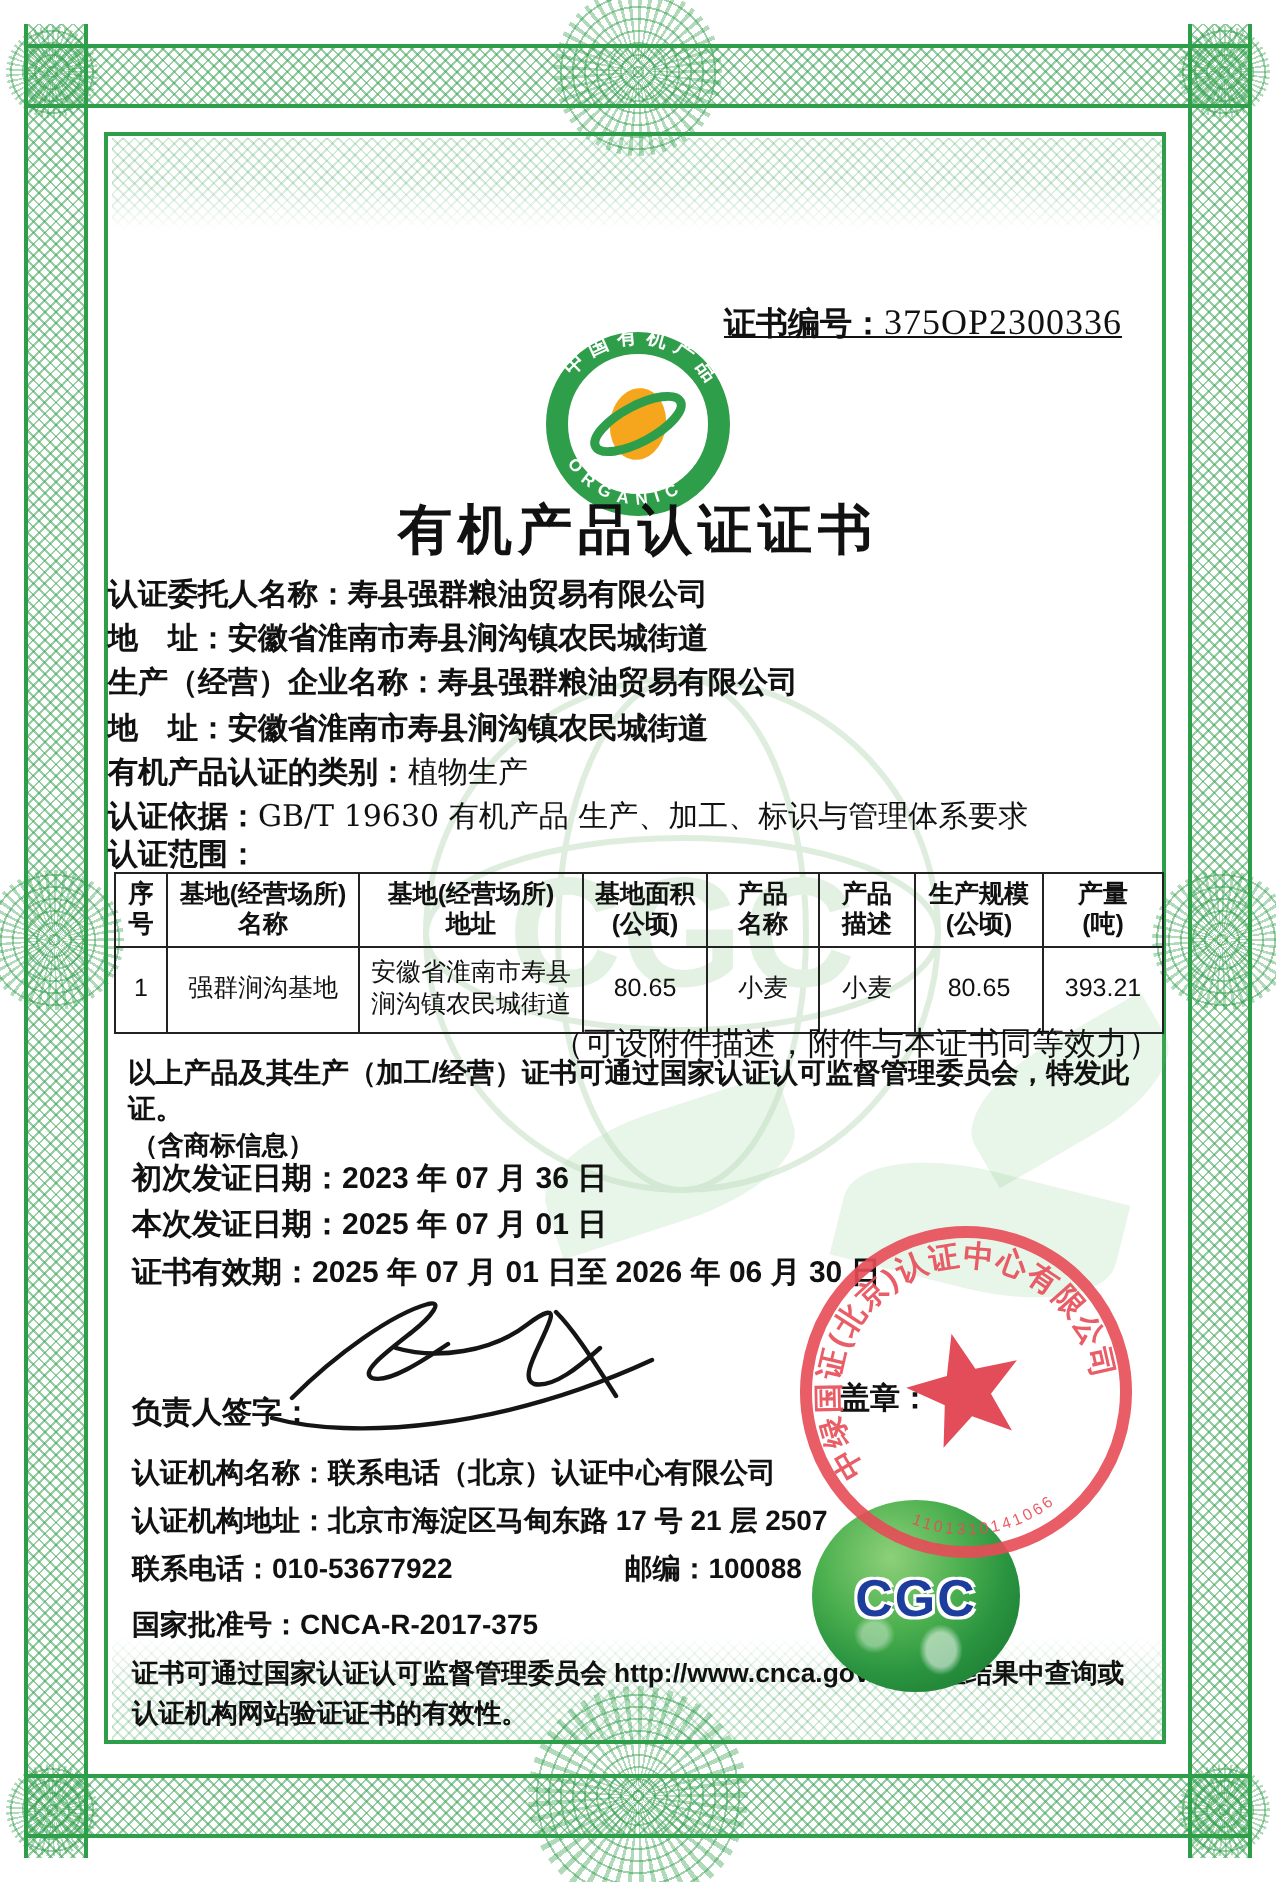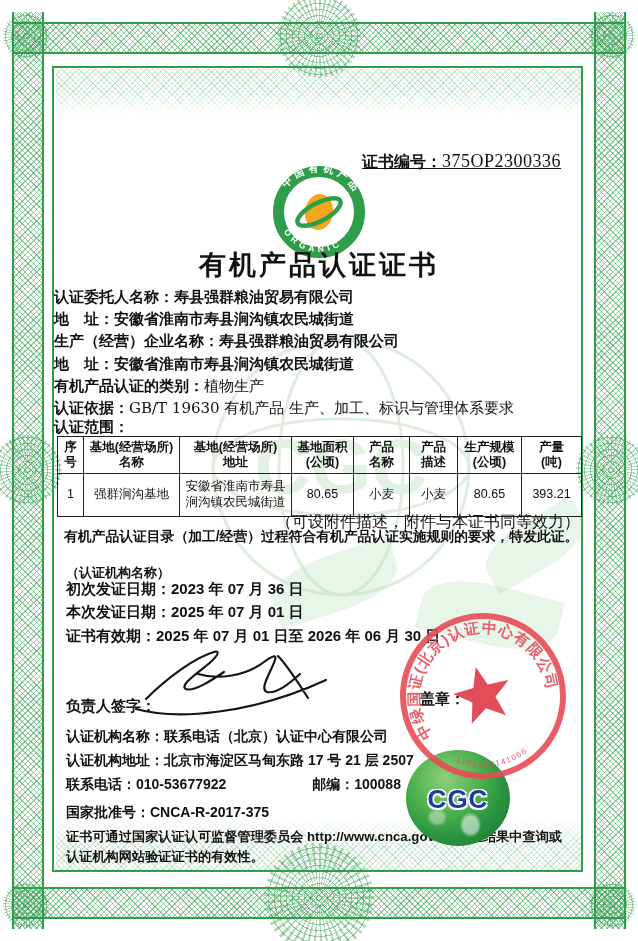--- a/index.html
+++ b/index.html
@@ -209,22 +209,22 @@
         <td>80.65</td>
         <td>小麦</td>
         <td>小麦</td>
         <td>80.65</td>
         <td>393.21</td>
       </tr>
     </tbody>
   </table>
 
   <div class="note-attach">（可设附件描述，附件与本证书同等效力）</div>
-  <div class="statement">有机产品认证目录（加工/经营）过程符合有机产品认证实施规则的要求，特发此证。</div>
-  <div class="note2">（认证机构名称）</div>
+  <div class="statement">以上产品及其生产（加工/经营）证书可通过国家认证认可监督管理委员会，特发此证。</div>
+  <div class="note2">（含商标信息）</div>
 
   <div class="daterow" style="top:580px;">
     <span>初次发证日期：</span><span>2023 年 07 月 36 日</span>
   </div>
   <div class="daterow" style="top:603px;">
     <span>本次发证日期：</span><span>2025 年 07 月 01 日</span>
   </div>
   <div class="daterow" style="top:627px;">
     <span>证书有效期：</span><span>2025 年 07 月 01 日至 2026 年 06 月 30 日</span>
   </div>

